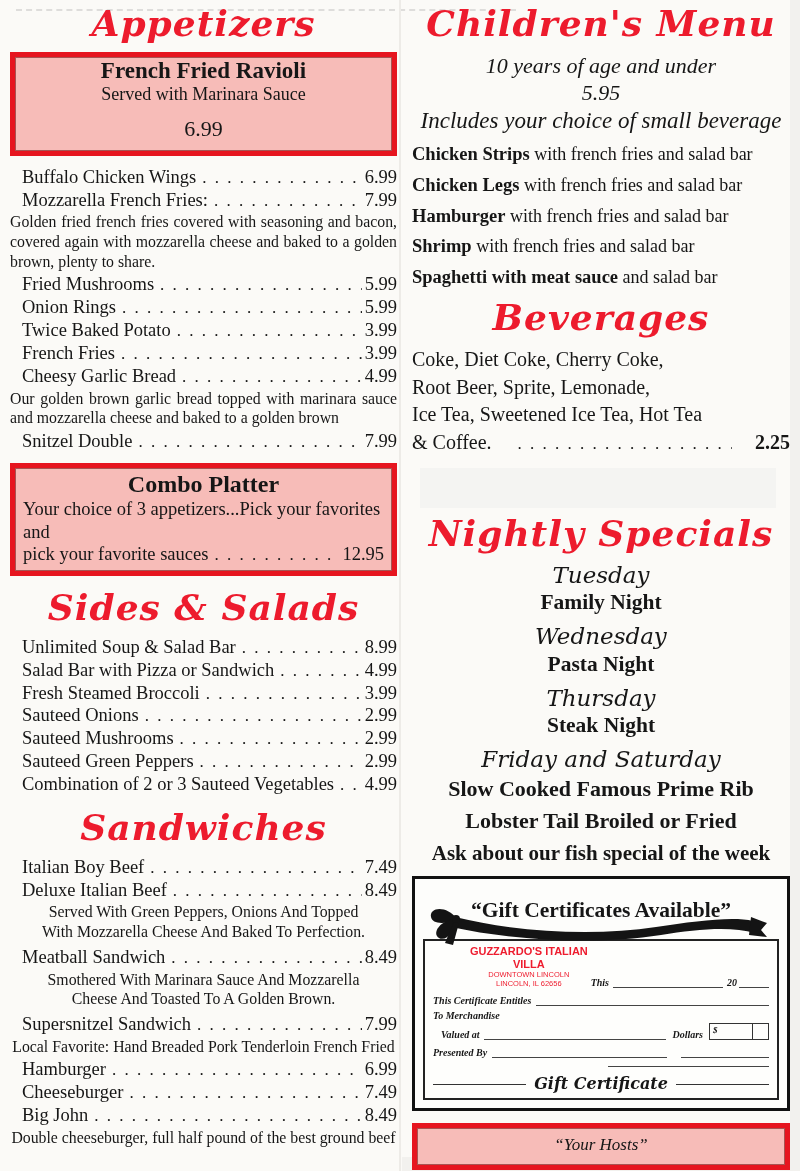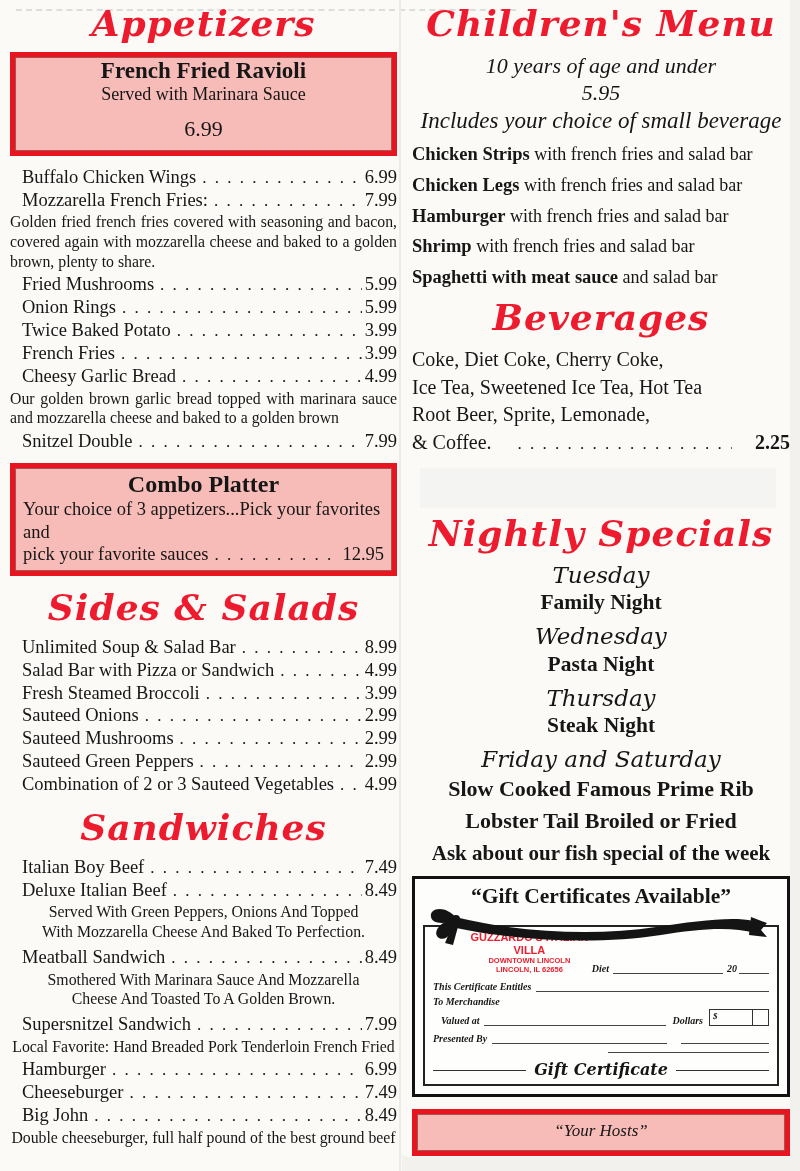--- a/index.html
+++ b/index.html
@@ -59,28 +59,28 @@
 
   .gray-artifact { width:356px; height:40px; background:#f4f4f2; margin:12px 0 4px 8px; }
 
   .day { font-family:"DejaVu Serif", serif; font-style:italic; font-size:23px; text-align:center; line-height:1.2; margin-top:7px; }
   .special { font-weight:bold; font-size:21.5px; text-align:center; line-height:1.25; margin-bottom:6px; }
   .prime { font-weight:bold; font-size:22px; text-align:center; line-height:1.2; margin-top:2px; }
   .prime-sub { font-weight:bold; font-style:italic; font-size:14.5px; text-align:center; line-height:1.15; }
   .lobster { font-weight:bold; font-size:22px; text-align:center; margin-top:6px; }
   .fish { font-weight:bold; font-size:21px; text-align:center; margin-top:7px; }
 
-  .giftbox { border:3px solid #111; padding:5px 8px 8px; margin-top:10px; position:relative; background:#fdfdfb; }
+  .giftbox { border:3px solid #111; padding:19px 8px 8px; margin-top:10px; position:relative; background:#fdfdfb; }
   .gift-banner { text-align:center; font-weight:bold; font-size:21.5px; line-height:1.15; position:relative; z-index:2; }
   .ribbon-wrap { position:absolute; left:6px; top:24px; width:346px; z-index:2; pointer-events:none; }
   .cert { border:2px solid #222; margin-top:16px; padding:4px 8px 6px; background:#fefefc; position:relative; }
   .cert-head { display:flex; }
   .cert-brand { text-align:center; font-family:"Liberation Sans", sans-serif; color:#ee1c2e; margin-left:34px; }
   .cert-brand .b1 { font-weight:bold; font-size:11px; line-height:1.15; }
-  .cert-brand .b2 { font-weight:bold; font-size:7.5px; line-height:1.2; }
+  .cert-brand .b2 { font-weight:normal; font-size:7.5px; line-height:1.2; }
   .cert-date { display:flex; align-items:flex-end; font-size:10px; font-style:italic; font-weight:bold; margin-left:auto; margin-top:12px; }
   .lineseg { display:inline-block; border-bottom:1px solid #444; }
   .cert-row { display:flex; align-items:flex-end; font-size:10px; font-style:italic; font-weight:bold; margin-top:7px; }
   .dollarbox { width:58px; height:15px; border:1px solid #333; display:flex; margin-left:6px; font-style:italic; }
   .dollarbox .ds { padding:1px 0 0 3px; font-size:9px; }
   .dollarbox .dv { margin-left:auto; width:15px; border-left:1px solid #333; }
   .cert-title-row { display:flex; align-items:center; margin-top:9px; }
   .cert-title { font-family:"DejaVu Serif", serif; font-style:italic; font-weight:bold; font-size:16px; margin:0 8px; line-height:1; }
   .flexline { flex:1; border-bottom:1.5px solid #333; height:1px; }
 
@@ -248,22 +248,22 @@
   <div class="c-ital" style="font-size:23px;">Includes your choice of small beverage</div>
 
   <div class="kid-item"><b>Chicken Strips</b> <span>with french fries and salad bar</span></div>
   <div class="kid-item"><b>Chicken Legs</b> <span>with french fries and salad bar</span></div>
   <div class="kid-item"><b>Hamburger</b> <span>with french fries and salad bar</span></div>
   <div class="kid-item"><b>Shrimp</b> <span>with french fries and salad bar</span></div>
   <div class="kid-item"><b>Spaghetti with meat sauce</b> <span>and salad bar</span></div>
 
   <h1 class="script" style="margin-top:10px;">Beverages</h1>
   <div class="bev-line">Coke, Diet Coke, Cherry Coke,</div>
+  <div class="bev-line">Root Beer, Sprite, Lemonade,</div>
   <div class="bev-line">Ice Tea, Sweetened Ice Tea, Hot Tea</div>
-  <div class="bev-line">Root Beer, Sprite, Lemonade,</div>
   <div class="bev-row">
     <span>&amp; Coffee.</span>
     <span class="mdots"></span>
     <span class="bev-price">2.25</span>
   </div>
 
   <div class="gray-artifact"></div>
 
   <h1 class="script" style="margin-top:6px;">Nightly Specials</h1>
 
@@ -292,21 +292,21 @@
       </svg>
     </div>
     <div class="cert">
       <div class="cert-head">
         <div class="cert-brand">
           <div class="b1">GUZZARDO'S ITALIAN VILLA</div>
           <div class="b2">DOWNTOWN LINCOLN</div>
           <div class="b2">LINCOLN, IL 62656</div>
         </div>
         <div class="cert-date">
-          <span>Diet</span>
+          <span>This</span>
           <span class="lineseg" style="width:110px; margin:0 4px;"></span>
           <span>20</span>
           <span class="lineseg" style="width:30px; margin-left:2px;"></span>
         </div>
       </div>
       <div class="cert-row">
         <span>This Certificate Entitles</span>
         <span class="lineseg" style="flex:1; margin-left:5px;"></span>
       </div>
       <div class="cert-row" style="margin-top:4px;">

